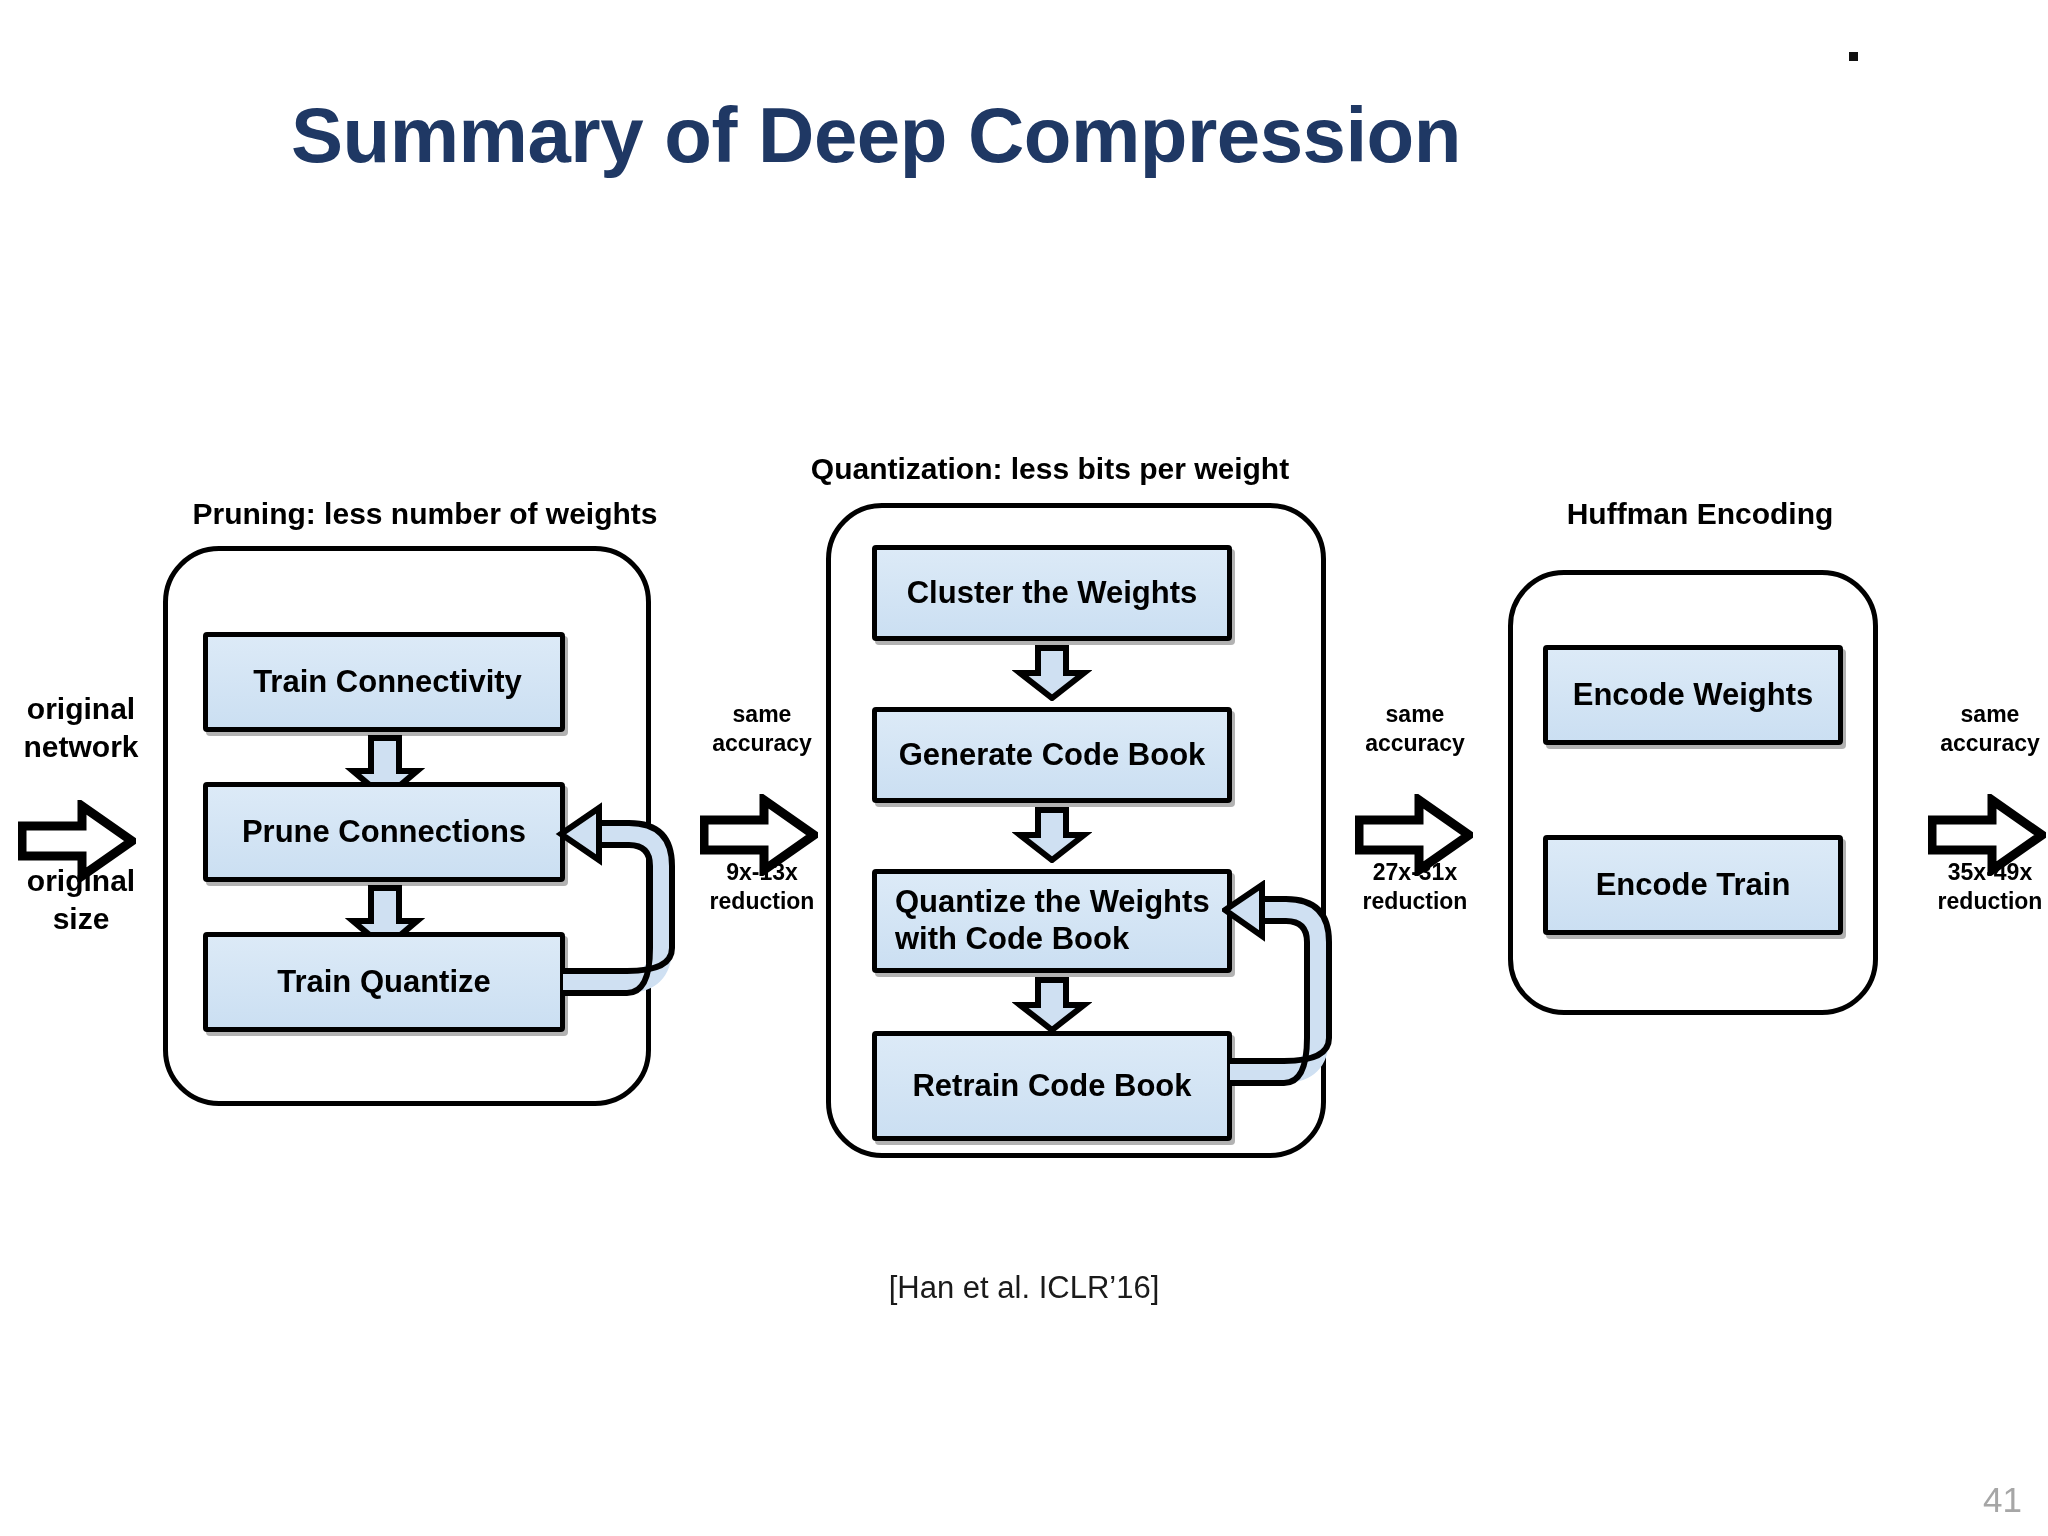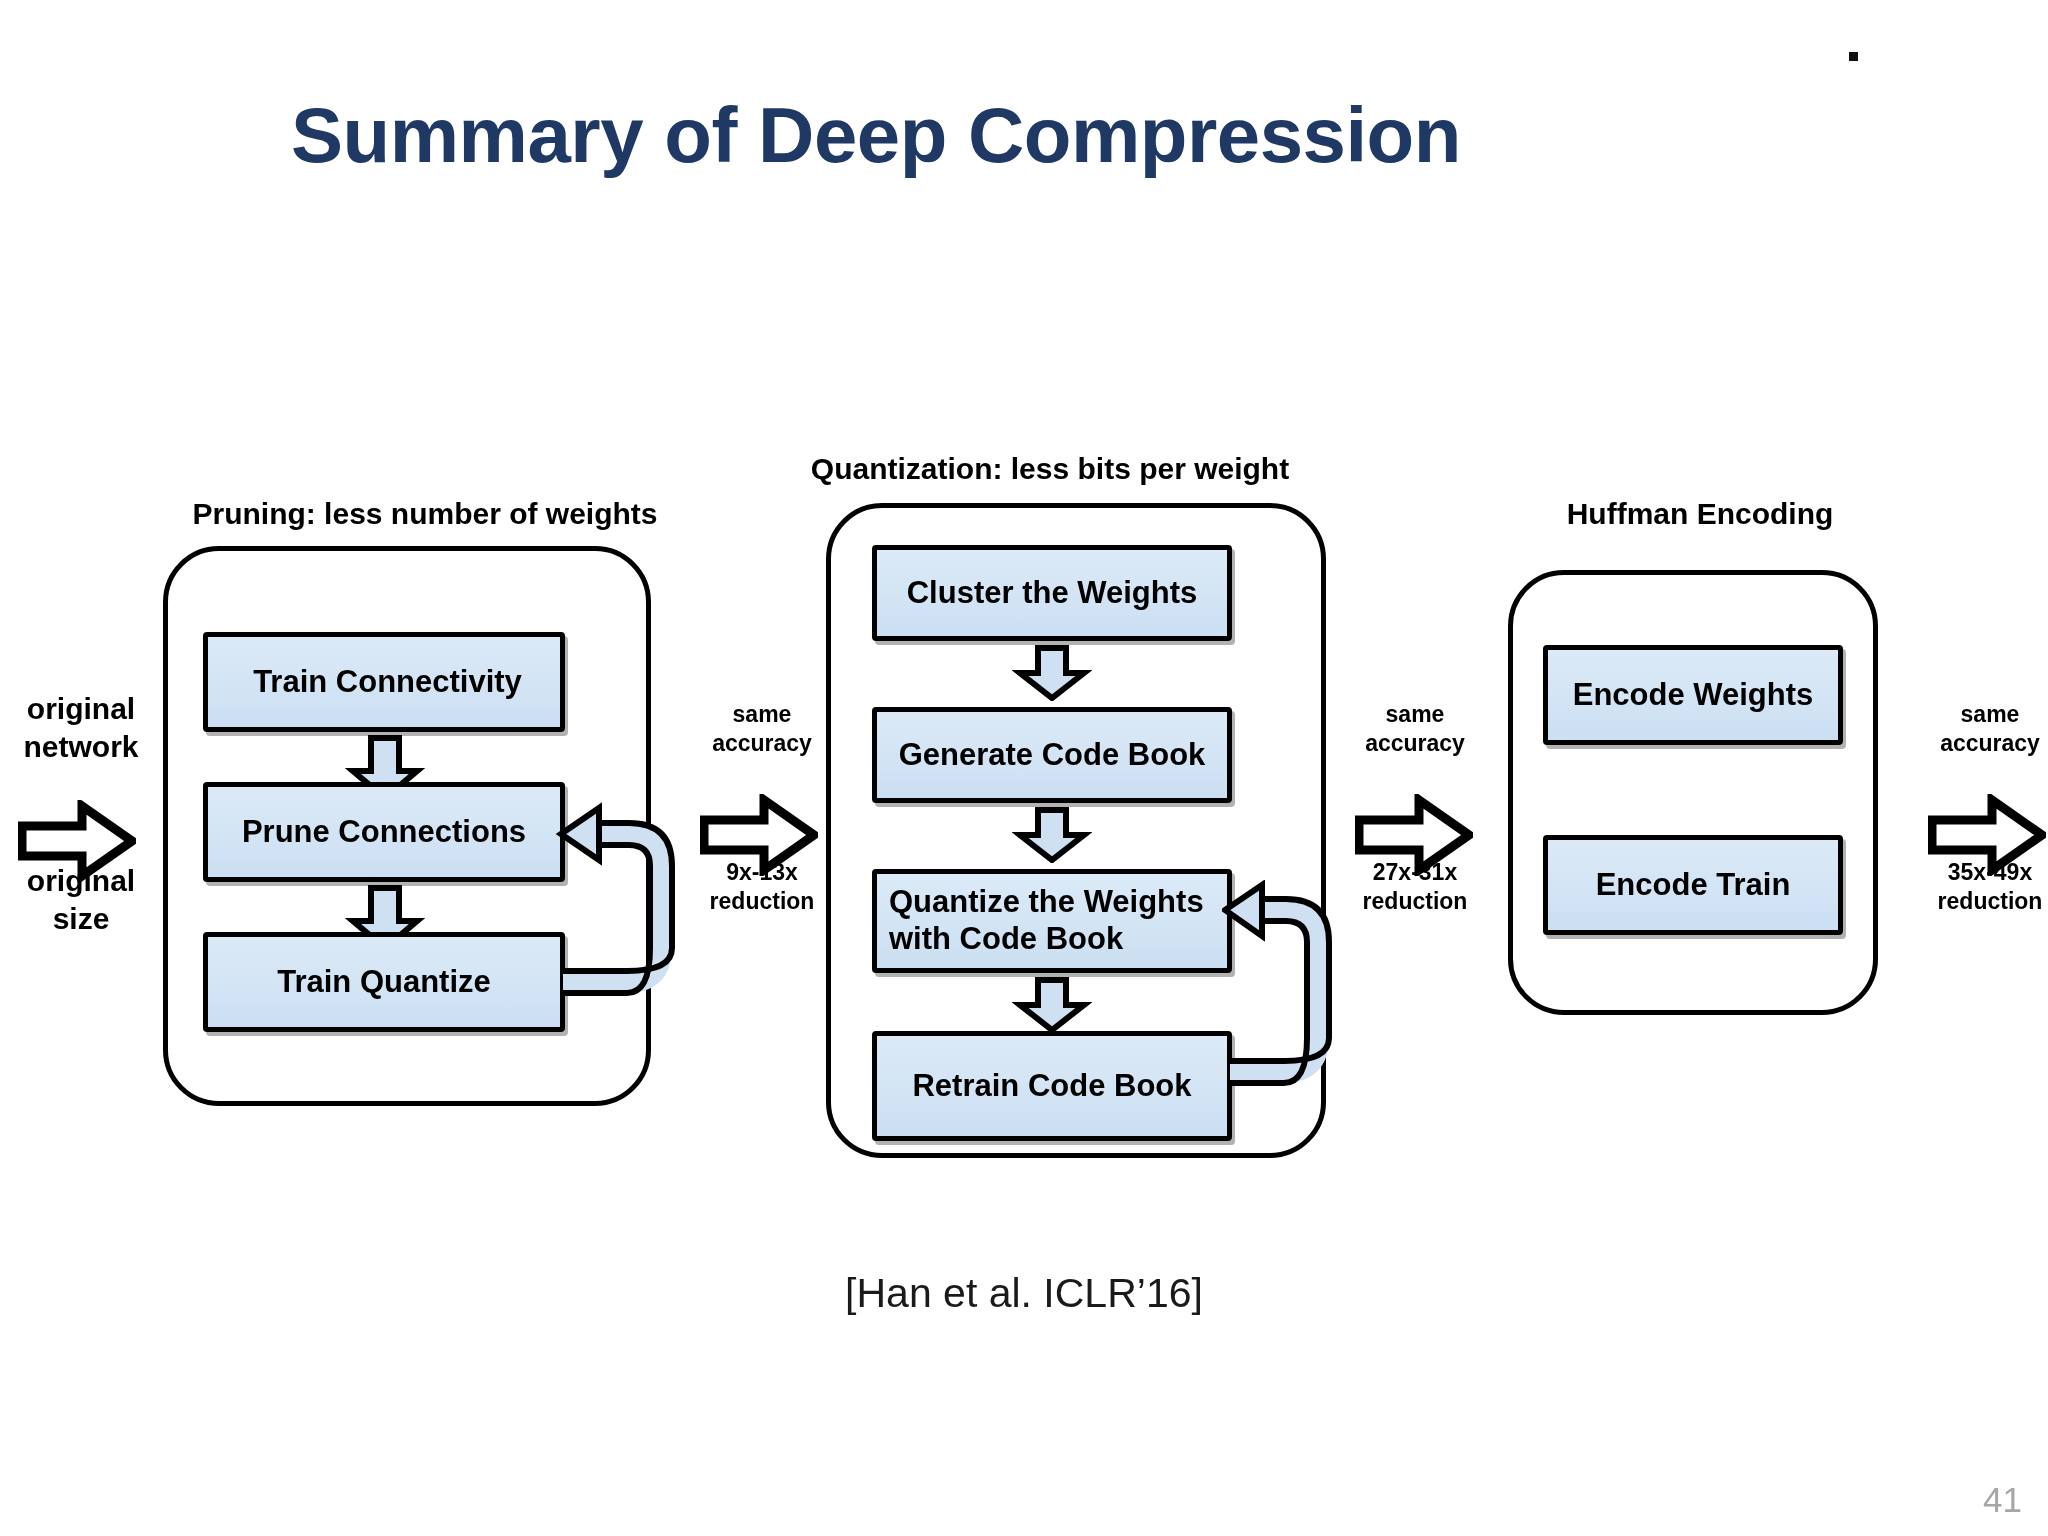--- a/index.html
+++ b/index.html
@@ -73,21 +73,21 @@
     display: flex;
     align-items: center;
     justify-content: center;
     text-align: center;
     line-height: 1.18;
     box-shadow: 3px 4px 0 rgba(0,0,0,0.30);
   }
   .proc-box.left-align {
     justify-content: flex-start;
     text-align: left;
-    padding-left: 12px;
+    padding-left: 18px;
   }
 
   
   .down-arrow {
     position: absolute;
   }
 
   
   .gap-label {
     position: absolute;
@@ -118,21 +118,21 @@
   
   .loop-svg { position: absolute; }
 
   
   #citation {
     position: absolute;
     left: 0;
     top: 1270px;
     width: 2048px;
     text-align: center;
-    font-size: 41px;
+    font-size: 31px;
     font-weight: normal;
     color: #1a1a1a;
   }
   #page-number {
     position: absolute;
     right: 26px;
     bottom: 16px;
     font-size: 35px;
     color: #a6a6a6;
     font-weight: normal;

